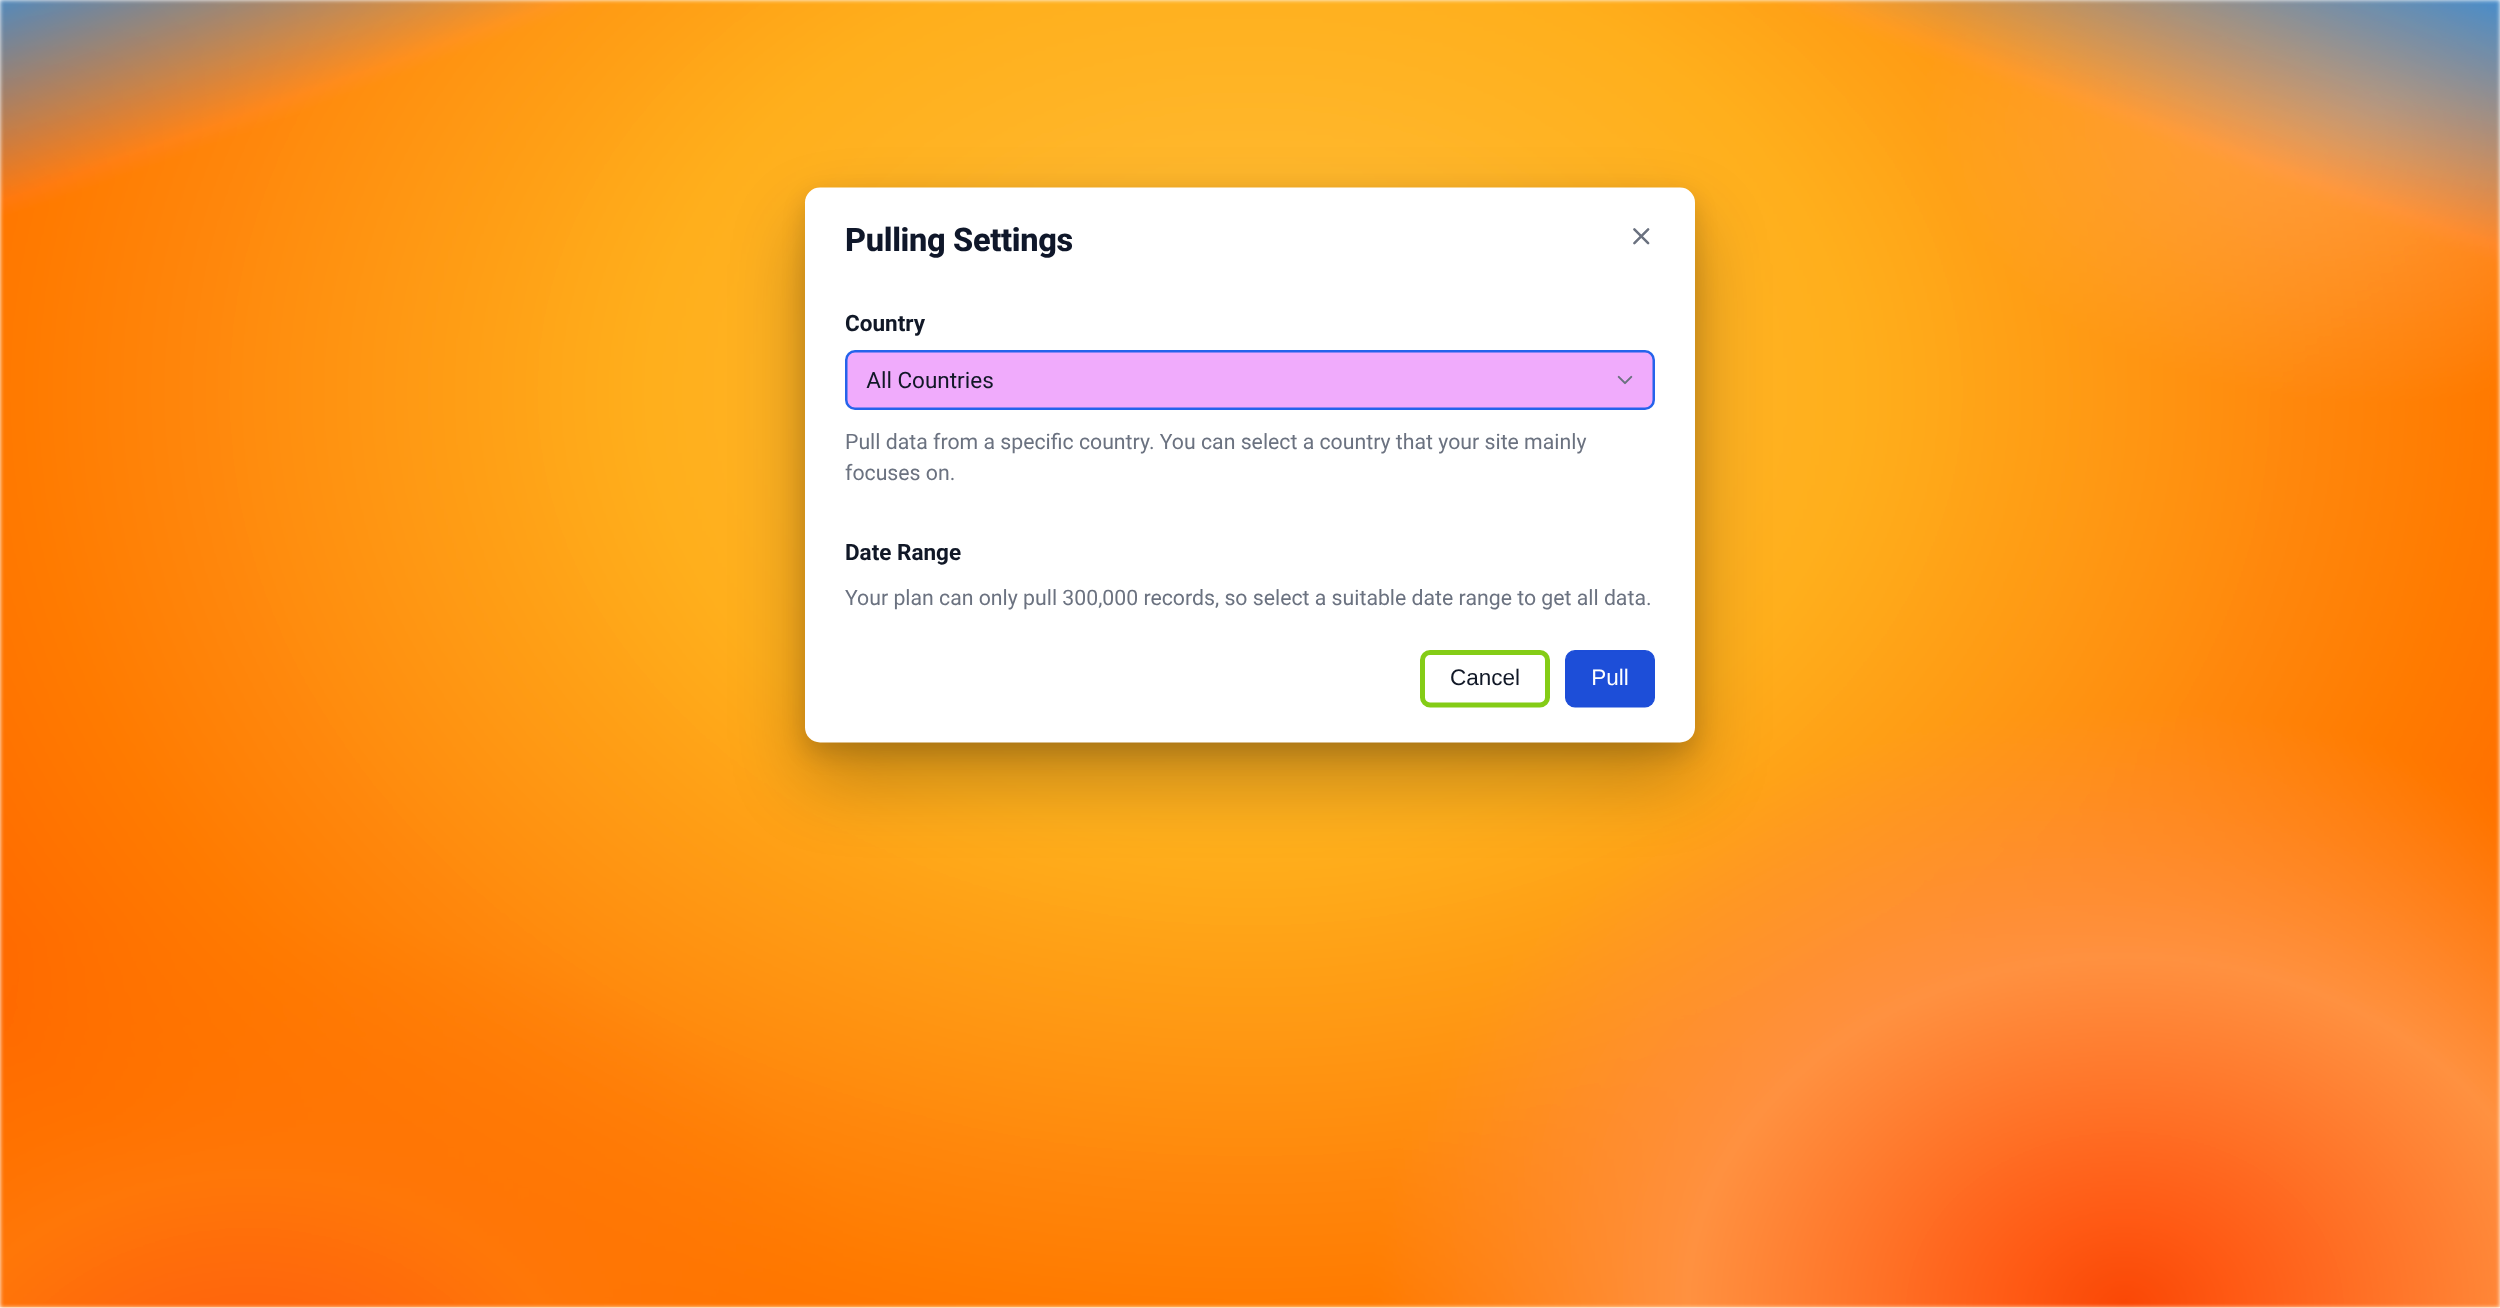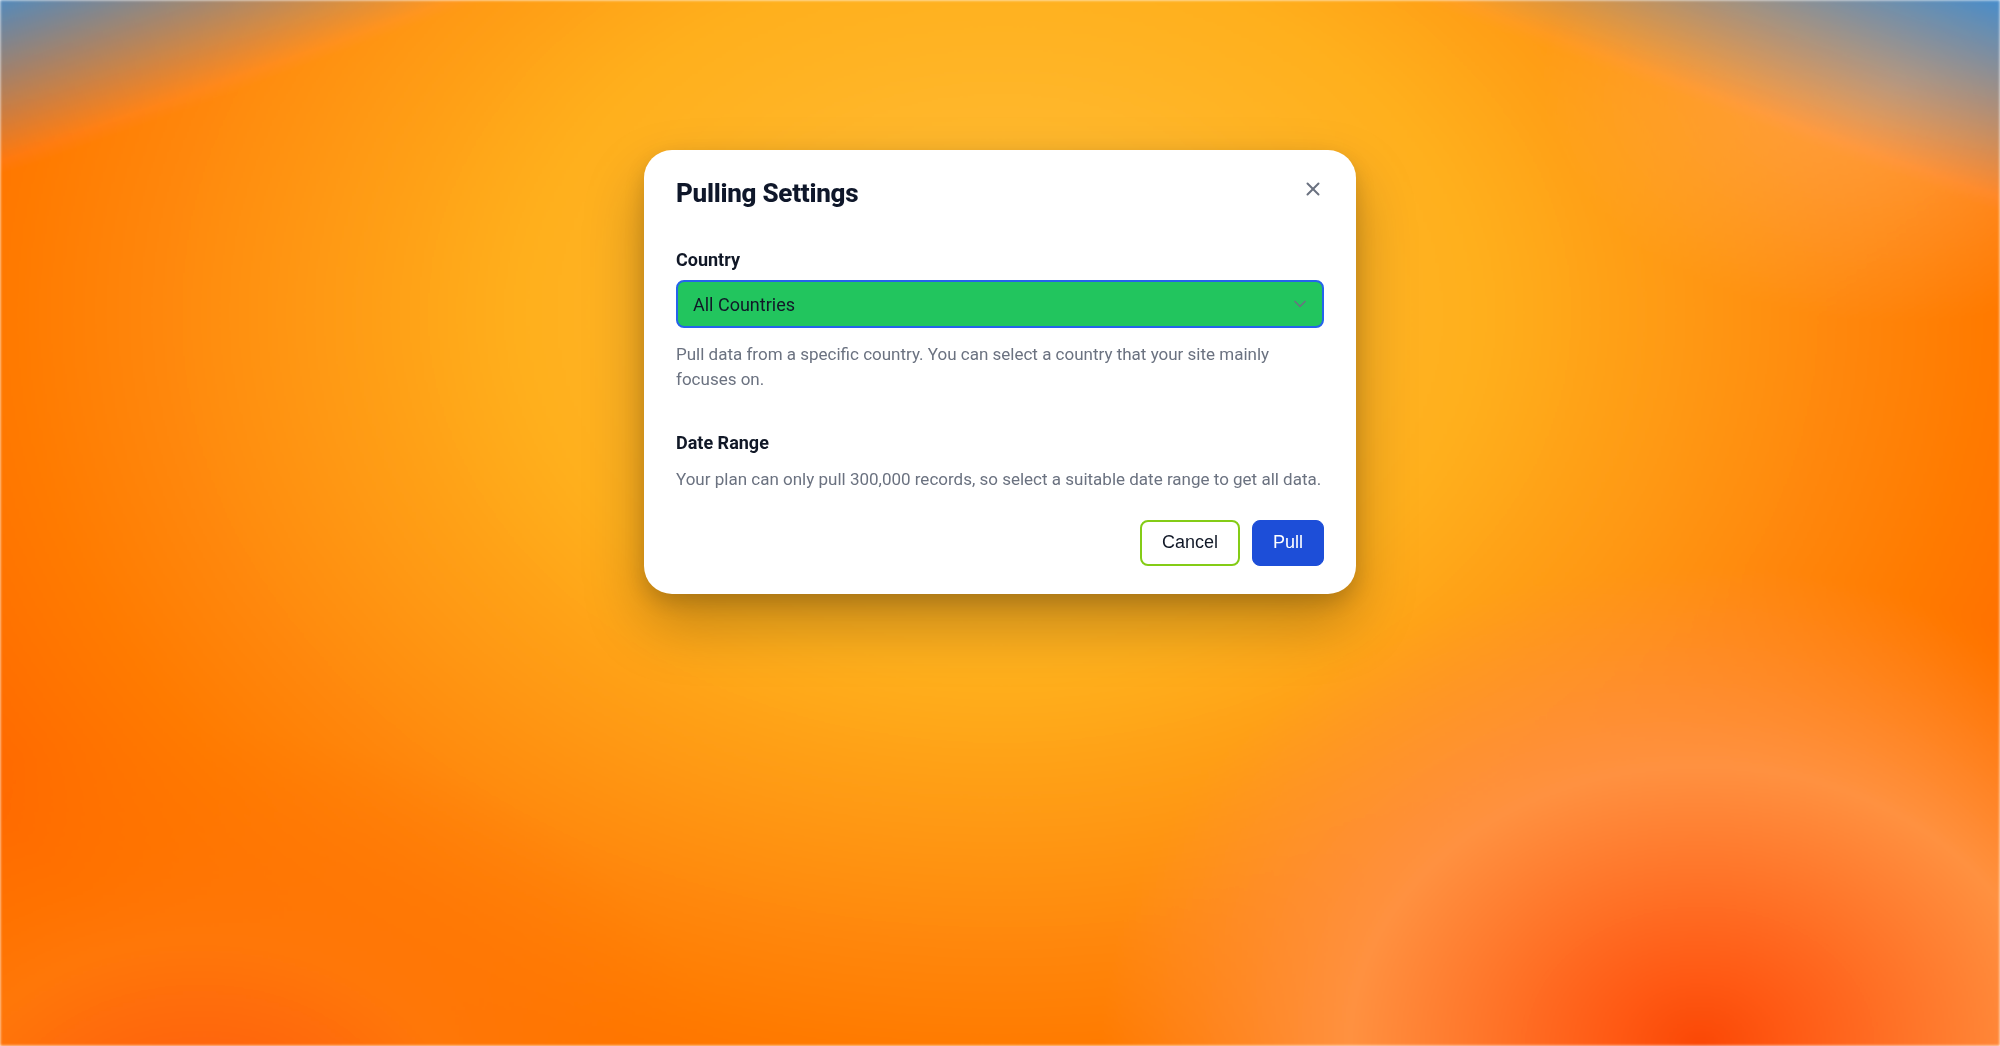--- a/index.html
+++ b/index.html
@@ -28,21 +28,21 @@
     pointer-events: none;
   }
   .stage {
     position: absolute; inset: 0;
     display: flex; align-items: flex-start; justify-content: center;
     padding-top: 150px;
   }
   .dialog {
     width: 712px;
     background: #fff;
-    border-radius: 28px;
+    border-radius: 12px;
     box-shadow: 0 30px 60px rgba(0,0,0,0.25), 0 8px 20px rgba(0,0,0,0.15);
     padding: 28px 32px 28px 32px;
     position: relative;
   }
   .dialog-header {
     display: flex; align-items: flex-start; justify-content: space-between;
     margin-bottom: 26px;
   }
   .dialog-title {
     font-size: 26px;
@@ -69,21 +69,21 @@
     width: 100%;
   }
   .select-control {
     width: 100%;
     height: 48px;
     border: 1px solid #d1d5db;
     border-radius: 8px;
     padding: 0 44px 0 16px;
     font-size: 18px;
     color: #111827;
-    background: #22c55e;
+    background: #f0abfc;
     display: flex; align-items: center;
     cursor: pointer;
   }
   .select-control.focused {
     border: 2px solid #2563eb;
     padding-left: 15px;
     padding-right: 43px;
   }
   .select-chevron {
     position: absolute;
@@ -105,21 +105,21 @@
     height: 46px;
     padding: 0 20px;
     border-radius: 8px;
     font-size: 18px;
     font-weight: 500;
     cursor: pointer;
     display: inline-flex; align-items: center; justify-content: center;
   }
   .btn-secondary {
     background: #fff;
-    border: 2px solid #84cc16;
+    border: 4px solid #84cc16;
     color: #111827;
   }
   .btn-primary {
     background: #1d4ed8;
     border: 1px solid #1d4ed8;
     color: #fff;
   }
 </style>
 </head>
 <body>

